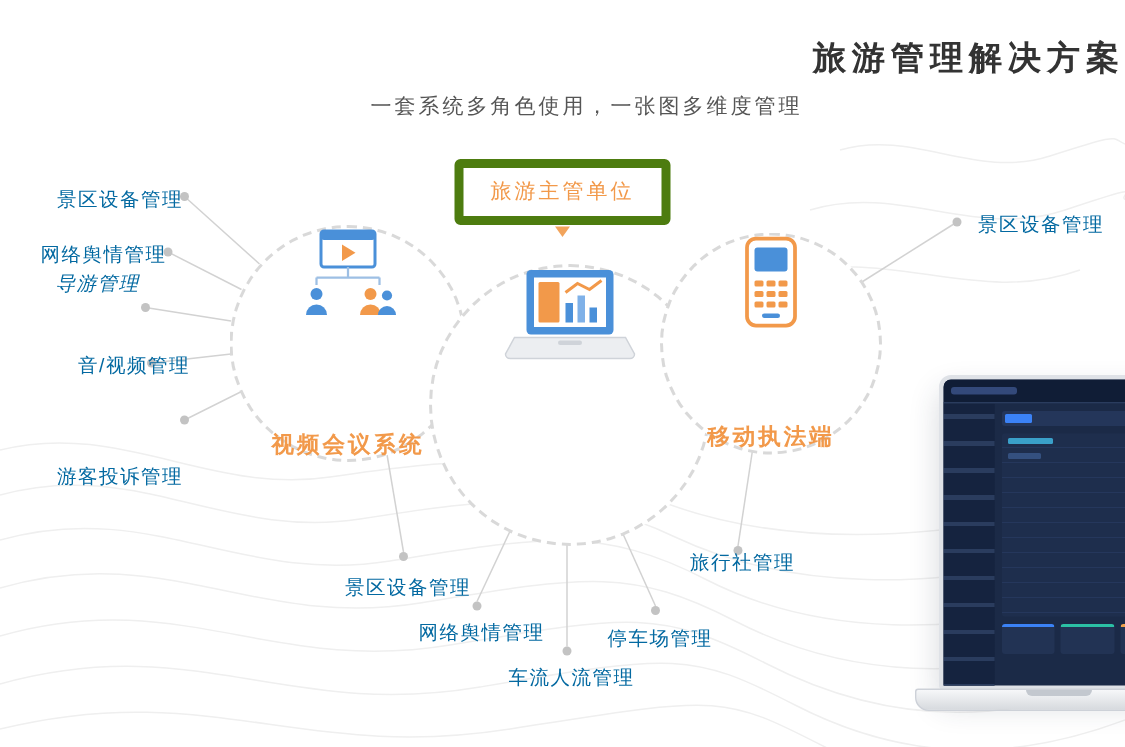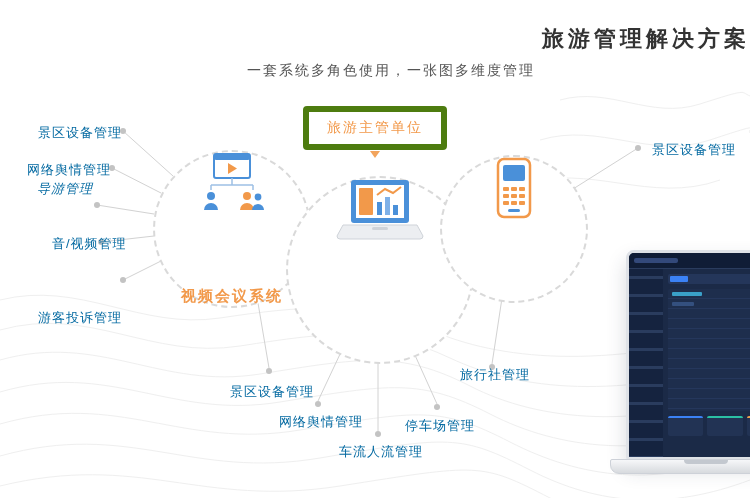--- a/index.html
+++ b/index.html
@@ -193,20 +193,21 @@
         <rect x="12" y="37" width="6" height="4" rx="1"></rect>
           <rect x="20" y="37" width="6" height="4" rx="1"></rect>
           <rect x="28" y="37" width="6" height="4" rx="1"></rect>
         <rect x="12" y="44" width="6" height="4" rx="1"></rect>
           <rect x="20" y="44" width="6" height="4" rx="1"></rect>
           <rect x="28" y="44" width="6" height="4" rx="1"></rect>
       </g>
       <rect x="17" y="52" width="12" height="3" rx="1.5" fill="#4A90D9"></rect>
     </svg>
   </span>
+  <div class="circle-label">移动执法端</div>
 </div>
 
 <div class="sat-label" style="left:38px;top:124px;">景区设备管理</div>
 <div class="sat-label" style="left:27px;top:161px;">网络舆情管理</div>
 <div class="sat-label" style="left:37px;top:180px;font-style:italic;">导游管理</div>
 <div class="sat-label" style="left:24px;top:235px;margin-left:28px;">音/视频管理</div>
 <div class="sat-label" style="left:38px;top:273px;margin-top:36px;">游客投诉管理</div>
 
 <div class="sat-label" style="left:652px;top:141px;">景区设备管理</div>
 

